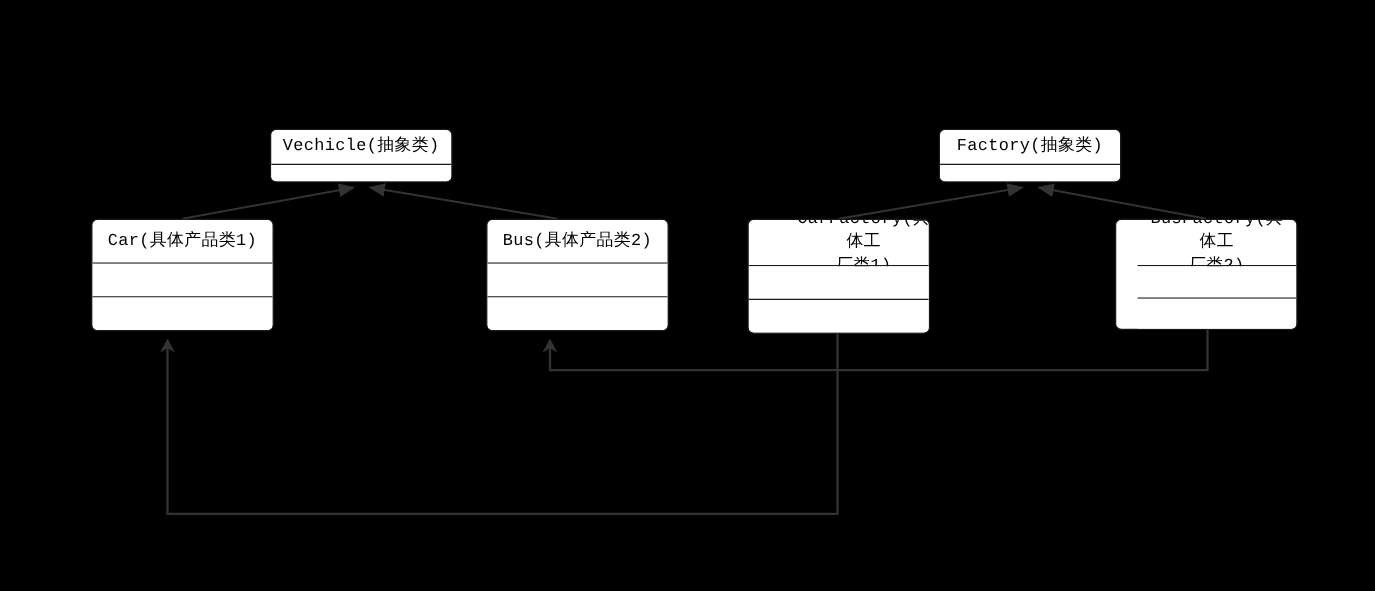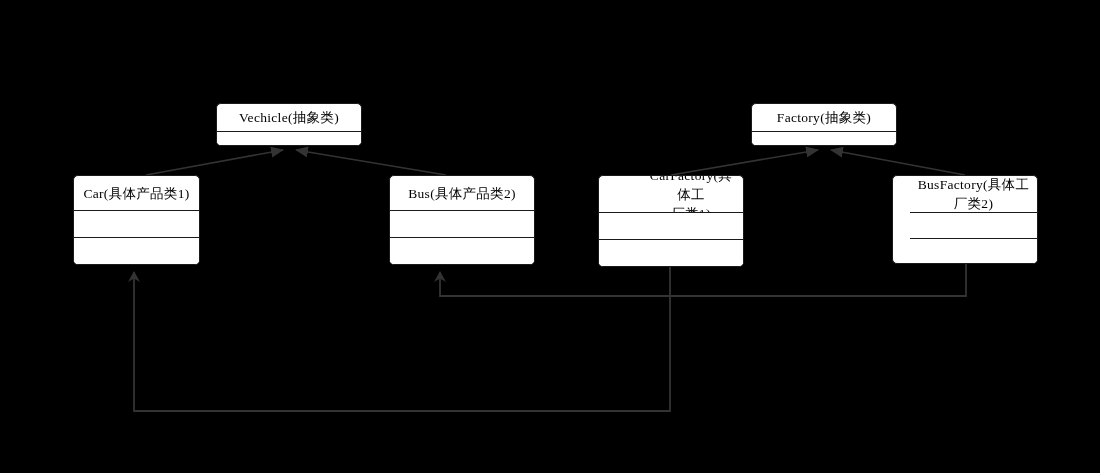--- a/index.html
+++ b/index.html
@@ -6,21 +6,21 @@
     margin: 0;
     padding: 0;
     background: #000000;
   }
   #canvas {
     position: relative;
     width: 1100px;
     height: 473px;
     background: #000000;
     overflow: hidden;
-    font-family: Liberation Serif, serif;
+    font-family: Liberation Mono, monospace;
   }
   svg.edges {
     position: absolute;
     left: 0;
     top: 0;
     width: 1100px;
     height: 473px;
     pointer-events: none;
   }
   .uml-class {
@@ -83,21 +83,21 @@
 
     <polyline points="966,264 966,296 440,296 440,272" fill="none" stroke="#333333" stroke-width="1.8" marker-end="url(#openArrow)"></polyline>
   </svg>
 
   <div class="uml-class" style="left:216px; top:103px; width:146px; height:43px;">
     <div class="uml-title" style="height:27px;">Vechicle(抽象类)</div>
     <div class="uml-sep"></div>
     <div class="uml-row"></div>
   </div>
 
-  <div class="uml-class" style="left:73px; top:175px; width:127px; height:90px;">
+  <div class="uml-class" style="left:73px; top:175px; width:146px; height:90px;">
     <div class="uml-title" style="height:34px;">Car(具体产品类1)</div>
     <div class="uml-sep"></div>
     <div class="uml-row"></div>
     <div class="uml-sep"></div>
     <div class="uml-row"></div>
   </div>
 
   <div class="uml-class" style="left:373px; top:175px; width:146px; height:90px;margin-left:16px;">
     <div class="uml-title" style="height:34px;">Bus(具体产品类2)</div>
     <div class="uml-sep"></div>

